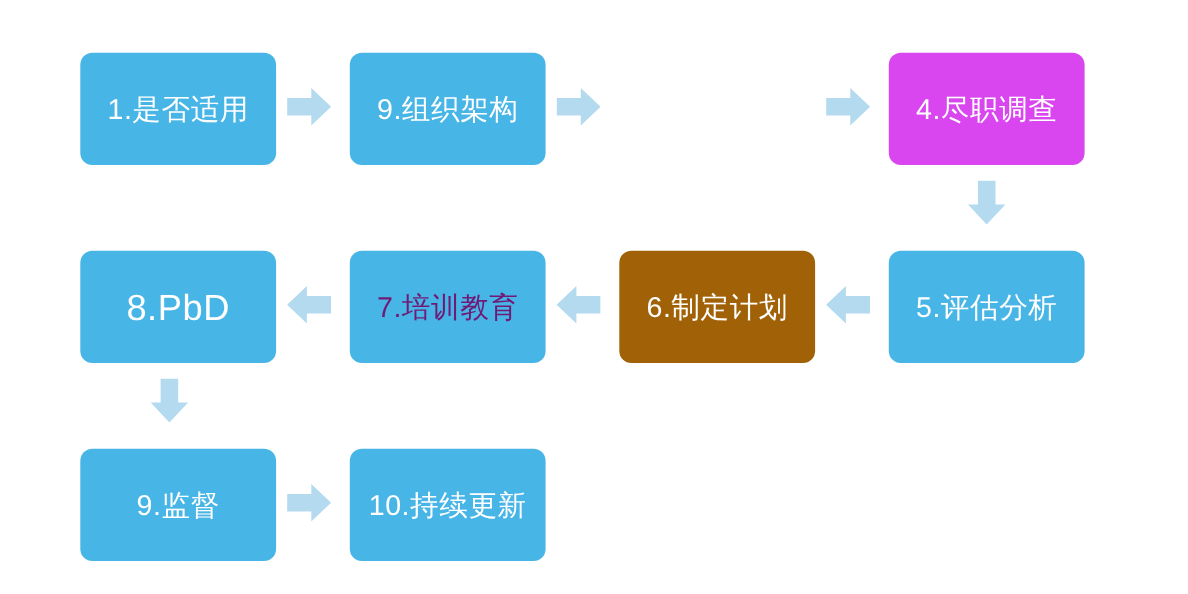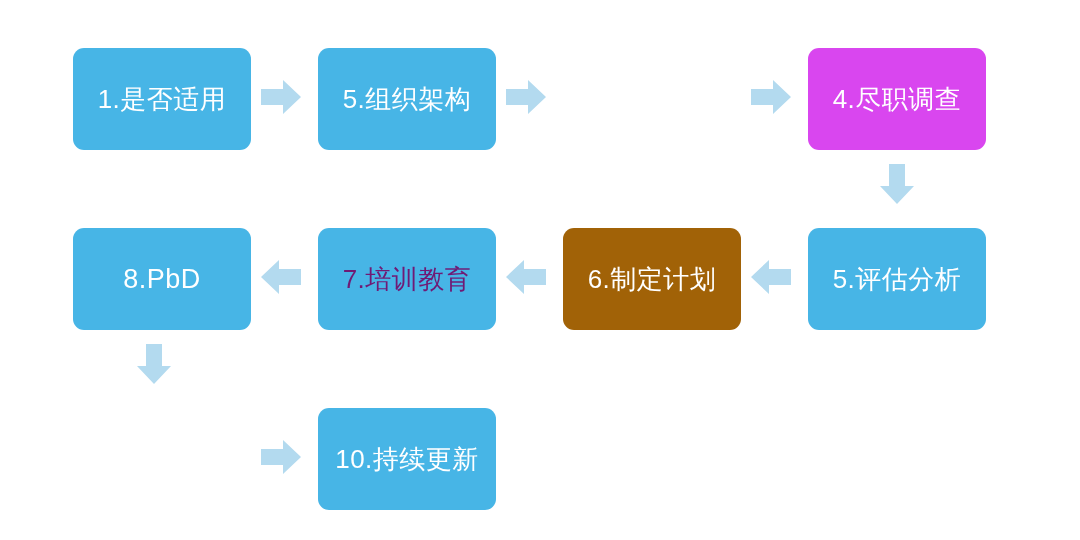--- a/index.html
+++ b/index.html
@@ -28,51 +28,54 @@
   }
   .node-label {
     color: #ffffff;
     font-size: 26px;
     line-height: 1;
     letter-spacing: 0.5px;
     white-space: nowrap;
     font-weight: 400;
   }
   .node-label.latin {
-    font-size: 27px;
+    font-size: 33px;
   }
   .arrow {
     position: absolute;
   }
   .arrow svg { display: block; }
 </style>
 </head>
 <body>
 
 <div id="canvas" style="background: rgb(255, 255, 255);">
     <div class="node" style="left: 73px; top: 48px; background: rgb(71, 181, 230);">
       <span class="node-label" style="color: rgb(255, 255, 255);">1.是否适用</span>
     </div>
     <div class="node" style="left: 318px; top: 48px; background: rgb(71, 181, 230);">
-      <span class="node-label" style="color: rgb(255, 255, 255);">5.组织架构</span>
+      <span class="node-label" style="color: rgb(255, 255, 255);">9.组织架构</span>
     </div>
     <div class="node" style="left: 808px; top: 48px; background: #d946ef;">
       <span class="node-label" style="color: rgb(255, 255, 255);">4.尽职调查</span>
     </div>
     <div class="node" style="left: 73px; top: 228px; background: rgb(71, 181, 230);">
       <span class="node-label latin" style="color: rgb(255, 255, 255);">8.PbD</span>
     </div>
     <div class="node" style="left: 318px; top: 228px; background: rgb(71, 181, 230);">
       <span class="node-label" style="color: #701a75;">7.培训教育</span>
     </div>
     <div class="node" style="left: 563px; top: 228px; background: #a16207;">
       <span class="node-label" style="color: rgb(255, 255, 255);">6.制定计划</span>
     </div>
     <div class="node" style="left: 808px; top: 228px; background: rgb(71, 181, 230);">
       <span class="node-label" style="color: rgb(255, 255, 255);">5.评估分析</span>
+    </div>
+    <div class="node" style="left: 73px; top: 408px; background: rgb(71, 181, 230);">
+      <span class="node-label" style="color: rgb(255, 255, 255);">9.监督</span>
     </div>
     <div class="node" style="left: 318px; top: 408px; background: rgb(71, 181, 230);">
       <span class="node-label" style="color: rgb(255, 255, 255);">10.持续更新</span>
     </div>
     <div class="arrow" style="left: 261px; top: 77px;">
       <svg width="40" height="40" viewBox="0 0 40 40">
         <path d="M0 12 L22 12 L22 3 L40 20 L22 37 L22 28 L0 28 Z" fill="#b3daef"></path>
       </svg>
     </div>
     <div class="arrow" style="left: 506px; top: 77px;">

